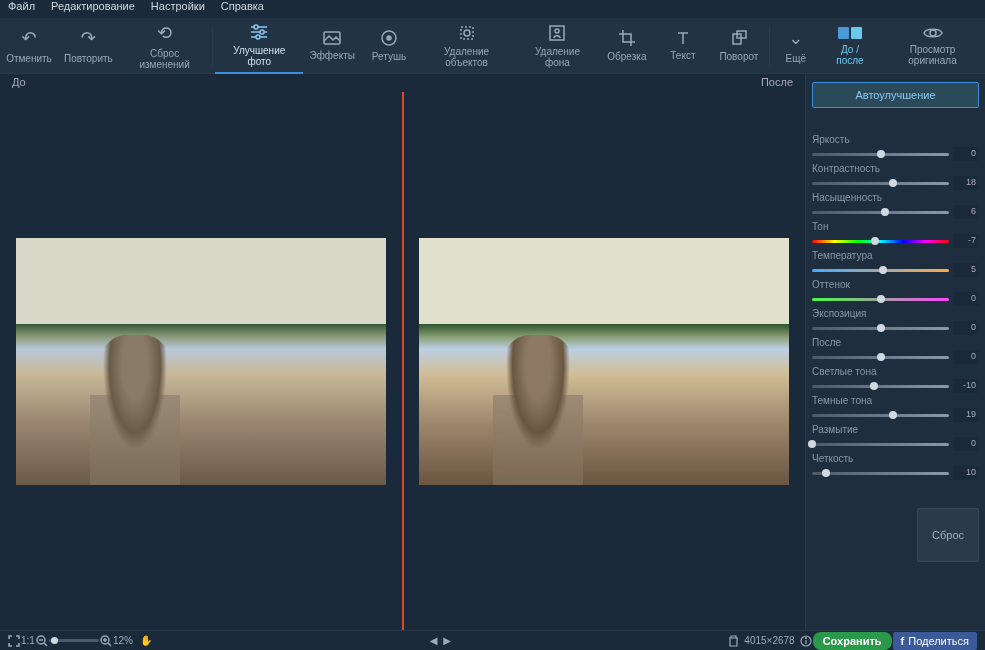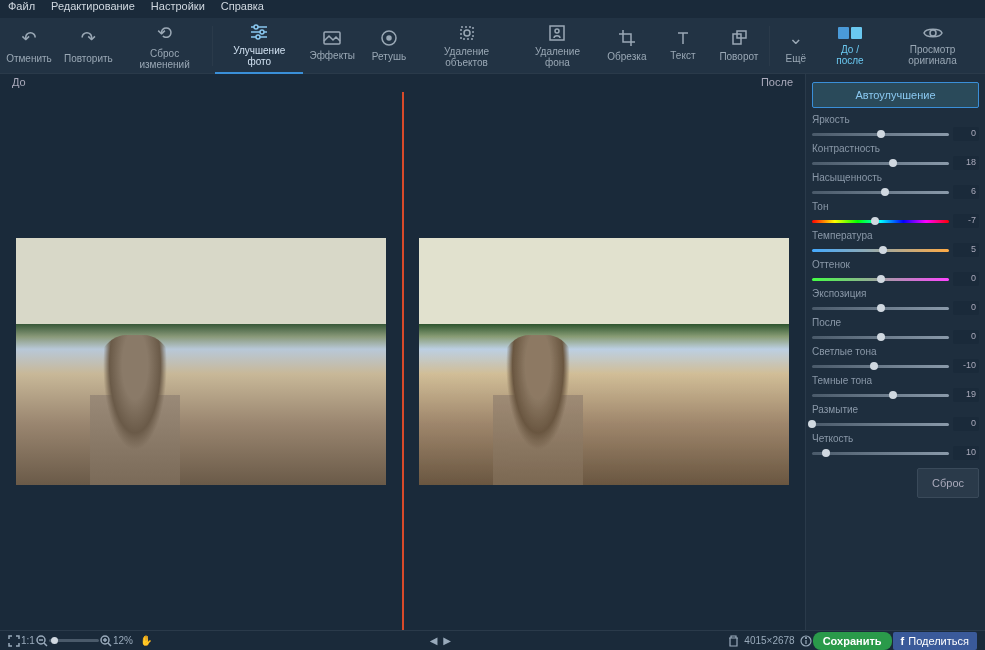--- a/index.html
+++ b/index.html
@@ -18,32 +18,32 @@
 
 .main { display: flex; height: 556px; }
 .canvas-area { flex: 1; background: #1a2a3a; position: relative; }
 .canvas-header { height: 18px; display: flex; justify-content: space-between; padding: 2px 12px; font-size: 11px; color: #aab; }
 .canvas-images { position: absolute; top: 18px; left: 0; right: 0; bottom: 0; display: flex; }
 .img-wrap { flex: 1; display: flex; align-items: center; justify-content: center; position: relative; }
 .img-placeholder { width: 370px; height: 247px; background: linear-gradient(to bottom, #d8d8c8 0%, #d8d8c8 35%, #3a5a3a 35%, #8a9a7a 40%, #b8c8d8 45%, #c8b898 55%, #9a8670 75%, #6a5a48 100%); position: relative; overflow: hidden; }
 .img-placeholder::before { content: ''; position: absolute; left: 20%; bottom: 0; width: 90px; height: 150px; background: radial-gradient(ellipse at 50% 20%, #8a7a68 20%, #6a5a48 40%, transparent 50%), linear-gradient(to bottom, transparent 40%, #9a8a78 40%, #7a6a58 100%); border-radius: 40% 40% 0 0; }
 .divider { width: 2px; background: #d84a2a; height: 100%; }
 
-.sidebar { width: 180px; background: #1e2e3e; display: flex; flex-direction: column; padding: 8px 6px; gap: 0; overflow-y: auto; border-left: 1px solid #2a3a4a; }
+.sidebar { width: 180px; background: #1e2e3e; display: flex; flex-direction: column; padding: 8px 6px; gap: 20px; overflow-y: auto; border-left: 1px solid #2a3a4a; }
 .auto-btn { border: 1px solid #3a8fd8; background: #2a4a5a; color: #8ac8f0; padding: 6px; text-align: center; border-radius: 2px; cursor: pointer; font-size: 11px; margin-bottom: 6px; }
 .slider-row { display: flex; flex-direction: column; gap: 2px; margin-bottom: 2px; }
 .slider-label { font-size: 10px; color: #8a98a8; }
 .slider-controls { display: flex; align-items: center; gap: 4px; }
 .slider-track { flex: 1; height: 3px; background: linear-gradient(to right, #4a5a6a, #8a9aaa); position: relative; border-radius: 2px; }
 .slider-track.hue { background: linear-gradient(to right, #f00, #ff0, #0f0, #0ff, #00f, #f0f, #f00); }
 .slider-track.temp { background: linear-gradient(to right, #4af, #fa4); }
 .slider-track.tint { background: linear-gradient(to right, #4f4, #f4f); }
 .slider-thumb { position: absolute; width: 8px; height: 8px; background: #d0d8e0; border-radius: 50%; top: -3px; transform: translateX(-50%); }
 .slider-val { width: 26px; height: 14px; background: #1a2a3a; color: #aab; font-size: 9px; text-align: right; padding: 1px 3px; border-radius: 2px; }
-.reset-btn { align-self: flex-end; border: 1px solid #3a4a5a; background: #2a3a4a; color: #aab; padding: 8px 14px; border-radius: 2px; cursor: pointer; font-size: 11px; margin-top: 6px; }
+.reset-btn { align-self: flex-end; border: 1px solid #3a4a5a; background: #2a3a4a; color: #aab; padding: 20px 14px; border-radius: 2px; cursor: pointer; font-size: 11px; margin-top: 6px; }
 
 .bottombar { height: 20px; background: #1a2a3a; display: flex; align-items: center; padding: 0 8px; gap: 1px; font-size: 10px; color: #9ab; border-top: 1px solid #2a3a4a; }
 .bottombar .icon { cursor: pointer; }
 .bottombar-center { flex: 1; display: flex; justify-content: center; gap: 6px; }
 .save-btn { background: #2a9a4a; color: #fff; padding: 3px 10px; border-radius: 8px; cursor: pointer; font-size: 11px; font-weight: bold; }
 .share-btn { background: #3a5a9a; color: #fff; padding: 3px 8px; border-radius: 2px; cursor: pointer; font-size: 11px; display: flex; align-items: center; gap: 4px; }
 .zoom-slider { width: 50px; height: 3px; background: #4a5a6a; position: relative; border-radius: 2px; display: inline-block; }
 .zoom-slider .thumb { position: absolute; width: 7px; height: 7px; background: #d0d8e0; border-radius: 50%; top: -2px; left: 5%; }
 svg { display: block; }
 </style>

